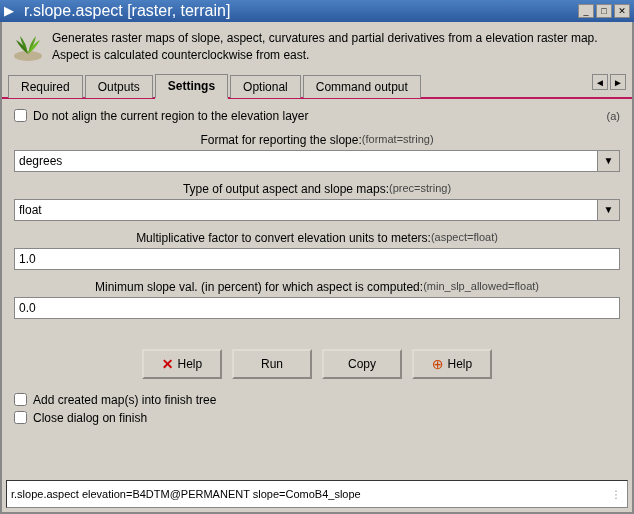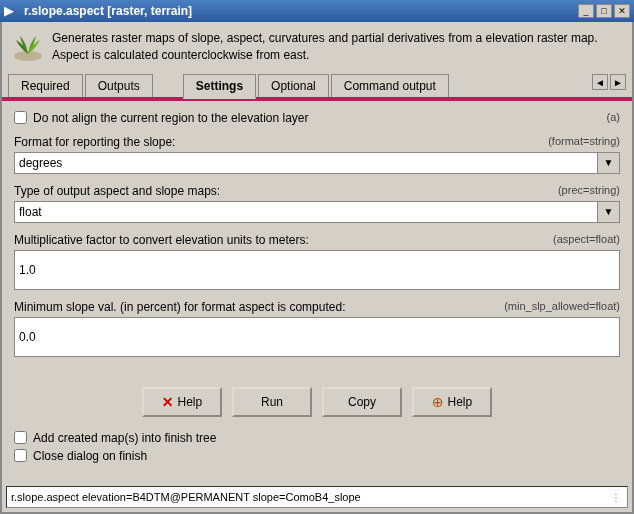--- a/index.html
+++ b/index.html
@@ -25,22 +25,22 @@
     .title-bar-left {
       display: flex;
       align-items: center;
       gap: 4px;
     }
     .title-bar-icon {
       width: 16px;
       height: 16px;
     }
     .title-bar-title {
-      font-size: 12px;
-      font-weight: bold;
+      font-size: 16px;
+      font-weight: normal;
       color: white;
     }
     .title-bar-buttons {
       display: flex;
       gap: 2px;
     }
     .title-bar-btn {
       width: 16px;
       height: 14px;
       background: #d4d0c8;
@@ -78,44 +78,43 @@
     }
     .desc-text {
       font-size: 12px;
       line-height: 1.4;
       color: #000;
     }
 
     
     .tabs {
       display: flex;
-      align-items: flex-start;
+      align-items: center;
       padding: 0 6px;
       background: #d4d0c8;
-      border-bottom: 4px solid #be185d;
+      border-bottom: 2px solid #be185d;
       position: relative;
     }
     .tab {
       padding: 4px 12px;
       border: 1px solid #888;
       border-bottom: none;
       background: #d4d0c8;
       cursor: pointer;
       font-size: 12px;
       margin-right: 2px;
       position: relative;
       top: 2px;
     }
     .tab.active {
       background: #d4d0c8;
       border-bottom: 2px solid #d4d0c8;
       font-weight: bold;
       z-index: 2;
       top: 2px;
-      margin-left: 28px;
     }
     .tab-nav-buttons {
       margin-left: auto;
       display: flex;
       gap: 2px;
       align-self: center;
       margin-bottom: 4px;
     }
     .tab-nav-btn {
       width: 16px;
@@ -136,20 +135,21 @@
       background: #d4d0c8;
       display: flex;
       flex-direction: column;
       gap: 0;
       overflow: hidden;
     }
 
     
     .checkbox-row {
       display: flex;
+      align-items: center;
       gap: 6px;
       margin-bottom: 10px;
     }
     .checkbox-row input[type="checkbox"] {
       width: 13px;
       height: 13px;
     }
     .checkbox-label {
       font-size: 12px;
       flex: 1;
@@ -159,21 +159,21 @@
       color: #444;
       margin-left: auto;
     }
 
     
     .form-row {
       margin-bottom: 10px;
     }
     .form-label {
       display: flex;
-      justify-content: space-between;
+      justify-content: center;
       font-size: 12px;
       margin-bottom: 3px;
     }
     .form-label-text {}
     .form-label-hint {
       font-size: 11px;
       color: #444;
     }
     .form-input-row {
       display: flex;
@@ -196,21 +196,21 @@
       border-left: none;
       cursor: pointer;
       display: flex;
       align-items: center;
       justify-content: center;
       font-size: 10px;
     }
 
     .text-input {
       width: 100%;
-      height: 40px;
+      height: 22px;
       border: 1px solid #888;
       background: white;
       font-size: 12px;
       padding: 8px 4px;
       outline: none;
     }
 
     
     .button-area {
       display: flex;
@@ -248,21 +248,21 @@
     .bottom-check-row input[type="checkbox"] {
       width: 13px;
       height: 13px;
     }
     .bottom-check-label {
       font-size: 12px;
     }
 
     
     .status-bar {
-      height: 22px;
+      height: 28px;
       background: white;
       border: 1px inset #888;
       margin: 4px 4px 4px 4px;
       display: flex;
       align-items: center;
       padding: 0 4px;
       font-size: 11px;
       color: #000;
     }
     .status-bar-text {
@@ -358,21 +358,21 @@
     <div class="form-row">
       <div class="form-label">
         <span class="form-label-text">Multiplicative factor to convert elevation units to meters:</span>
         <span class="form-label-hint">(aspect=float)</span>
       </div>
       <input class="text-input" type="text" value="1.0" style="">
     </div>
 
     <div class="form-row">
       <div class="form-label">
-        <span class="form-label-text">Minimum slope val. (in percent) for format aspect is computed:</span>
+        <span class="form-label-text">Minimum slope val. (in percent) for which aspect is computed:</span>
         <span class="form-label-hint">(min_slp_allowed=float)</span>
       </div>
       <input class="text-input" type="text" value="0.0" style="">
     </div>
 
     <div class="button-area">
       <button class="btn">
         <span class="x-icon">✕</span>
         <span>Help</span>
       </button>

